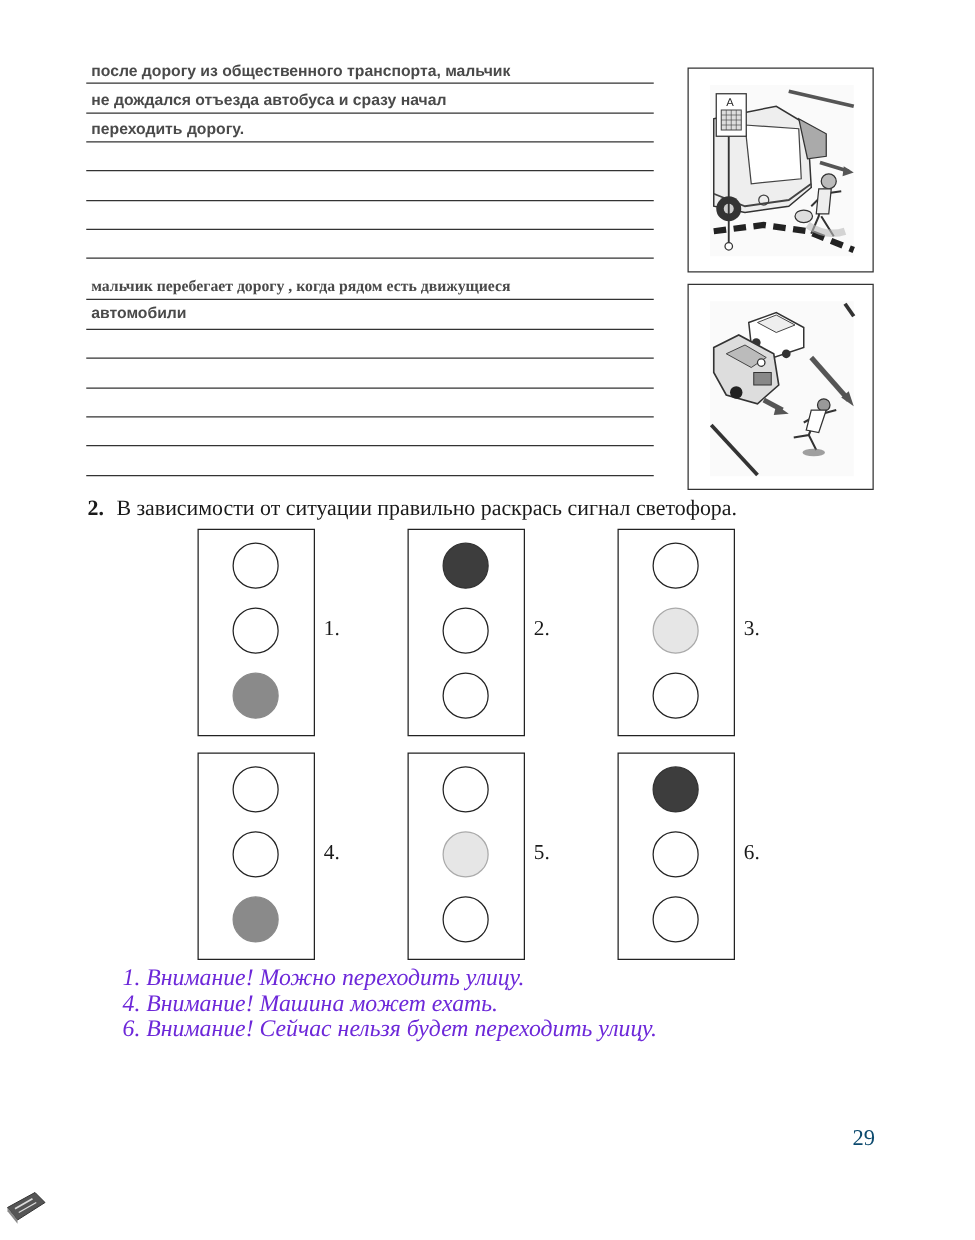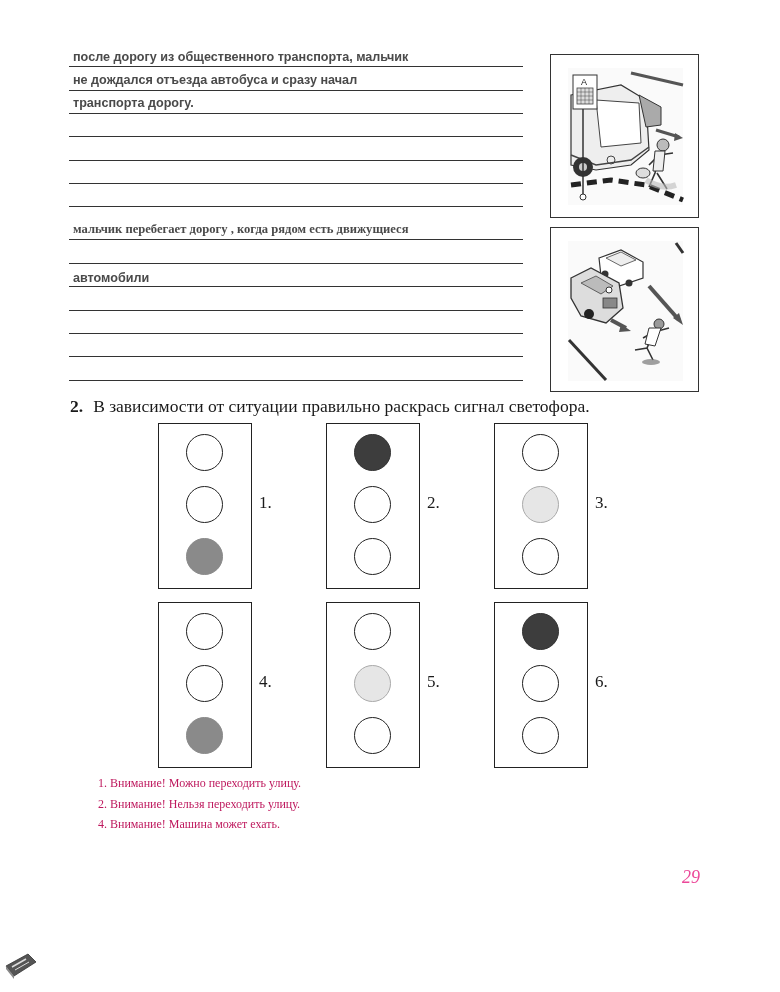--- a/index.html
+++ b/index.html
@@ -88,63 +88,63 @@
       position: absolute;
       font-size: 17px;
       color: #1a1a1a;
     }
 
     
     .legend {
       position: absolute;
       left: 98px;
       top: 773px;
-      font-size: 12px;
+      font-size: 19px;
       line-height: 20.7px;
-      color: #be185d;
+      color: #6d28d9;
       white-space: nowrap;
+      font-style: italic;
     }
     .legend-item { display: block; }
 
     .page-number {
       position: absolute;
       left: 682px;
-      top: 867px;
+      top: 900px;
       font-size: 18px;
-      color: #ec4899;
-      font-style: italic;
+      color: #0c4a6e;
     }
 
     .corner-badge {
       position: absolute;
       left: 4px;
       top: 952px;
       width: 34px;
       height: 28px;
     }
   </style>
 </head>
 <body>
 
 <div class="write-block" style="top:0;">
   <span class="answer-text" style="top:50px;">после дорогу из общественного транспорта, мальчик</span>
   <span class="answer-text" style="top:73px;">не дождался отъезда автобуса и сразу начал</span>
-  <span class="answer-text" style="top:96px;">транспорта дорогу.</span>
+  <span class="answer-text" style="top:96px;">переходить дорогу.</span>
   <div class="write-line" style="top:66px;"></div>
   <div class="write-line" style="top:90px;"></div>
   <div class="write-line" style="top:113px;"></div>
   <div class="write-line" style="top:136px;"></div>
   <div class="write-line" style="top:160px;"></div>
   <div class="write-line" style="top:183px;"></div>
   <div class="write-line" style="top:206px;"></div>
 </div>
 
 <div class="write-block" style="top:0;">
   <span class="answer-text" style="top:222px;font-family:Liberation Serif, serif;">мальчик перебегает дорогу , когда рядом есть движущиеся</span>
-  <span class="answer-text" style="top:243px;margin-top:28px;">автомобили</span>
+  <span class="answer-text" style="top:243px;">автомобили</span>
   <div class="write-line" style="top:239px;"></div>
   <div class="write-line" style="top:263px;"></div>
   <div class="write-line" style="top:286px;"></div>
   <div class="write-line" style="top:310px;"></div>
   <div class="write-line" style="top:333px;"></div>
   <div class="write-line" style="top:356px;"></div>
   <div class="write-line" style="top:380px;"></div>
 </div>
 
 <div class="pic-frame" style="top:54px; height:164px;">
@@ -250,22 +250,22 @@
     <div class="tl-box" style="left: 494px; top: 602px;">
       <div class="tl-lamp l0" style="background: rgb(61, 61, 61); border-color: rgb(51, 51, 51);"></div>
       <div class="tl-lamp l1" style="background: rgb(255, 255, 255);"></div>
       <div class="tl-lamp l2" style="background: rgb(255, 255, 255);"></div>
     </div>
     <span class="tl-label" style="left: 595px; top: 672px;">6.</span>
   </div>
 
 <div class="legend">
   <span class="legend-item">1. Внимание! Можно переходить улицу.</span>
-  <span class="legend-item">2. Внимание! Нельзя переходить улицу.</span>
   <span class="legend-item">4. Внимание! Машина может ехать.</span>
+  <span class="legend-item">6. Внимание! Сейчас нельзя будет переходить улицу.</span>
 </div>
 
 <div class="page-number">29</div>
 
 <svg class="corner-badge" viewBox="0 0 34 28">
   <path d="M2 14 L24 2 L32 10 L10 24 Z" fill="#555" stroke="#333" stroke-width="0.8"></path>
   <path d="M2 14 L10 24 L10 27 L2 17 Z" fill="#888"></path>
   <path d="M8 15 L22 7" stroke="#ddd" stroke-width="1.5"></path>
   <path d="M11 18 L25 10" stroke="#ddd" stroke-width="1"></path>
 </svg>

